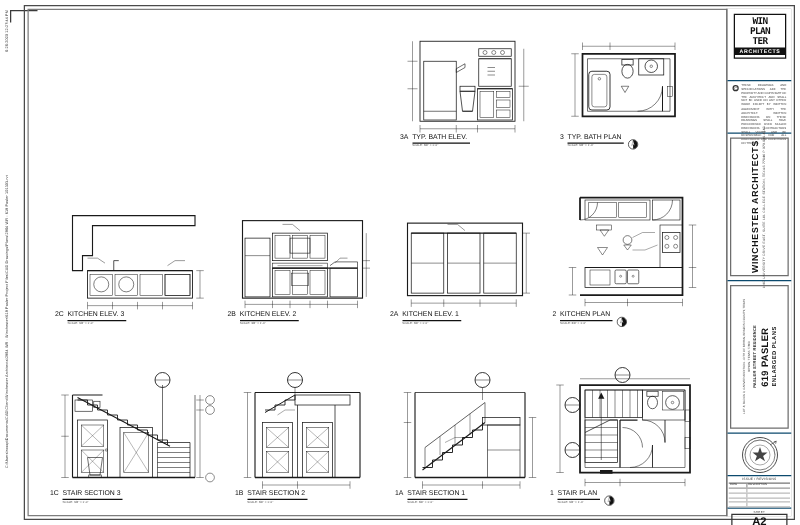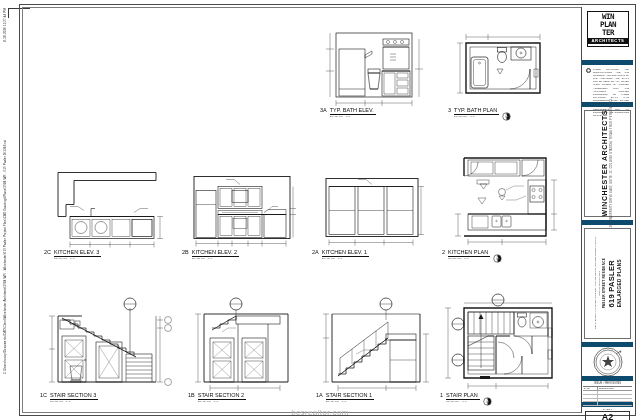--- a/index.html
+++ b/index.html
@@ -48,21 +48,21 @@
   
   #titleblock {
     position: absolute;
     right: 7px; top: 7px;
     width: 52px; bottom: 7px;
     border-left: 1px solid #4a4a4a;
     background: #fff;
   }
   .tb-cell {
     position: absolute; left: 0; right: 0;
-    border-bottom: 5px solid #0c4a6e;
+    border-bottom: 1px solid #0c4a6e;
   }
   
   #tb-logo { top: 0; height: 58px; padding: 4px 5px; }
   .logo-box {
     width: 42px; height: 36px;
     border: 1px solid #111;
     background: #fff;
     display: flex; flex-direction: column;
     align-items: center; justify-content: flex-start;
     padding-top: 1px;
@@ -850,15 +850,14 @@
       <span class="north">
         <svg viewBox="0 0 20 20">
           <circle cx="10" cy="10" r="8.4" fill="#fff" stroke="#111" stroke-width="1.2"></circle>
           <path d="M10 2.2 A7.8 7.8 0 0 1 10 17.8 Z" fill="#111"></path>
           <path d="M10 3.5 L12.6 12 L10 10 L7.4 12 Z" fill="#fff" stroke="#111" stroke-width=".5"></path>
         </svg>
       </span>
     </div>
   </div>
 
-  <div id="watermark">bcsrealtor.com</div>
 
 </div>
 
 </body></html>

